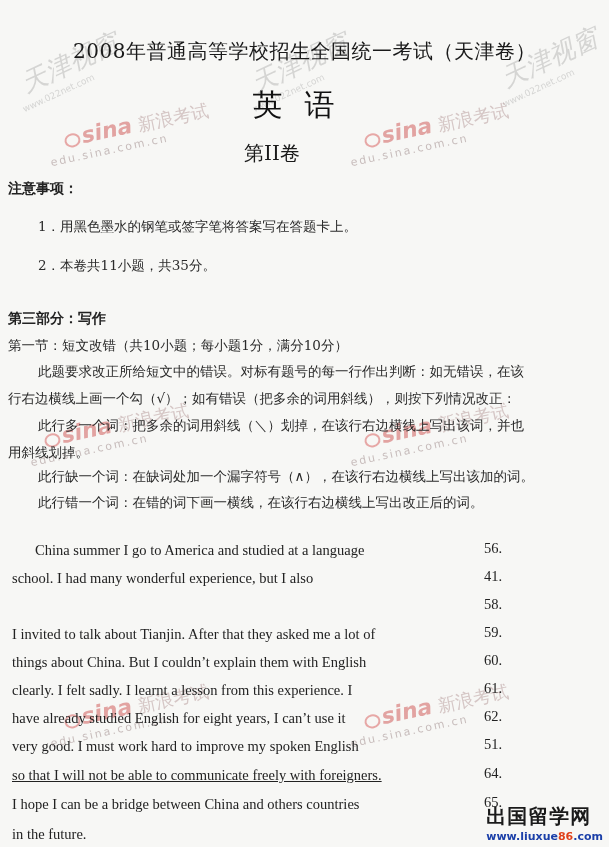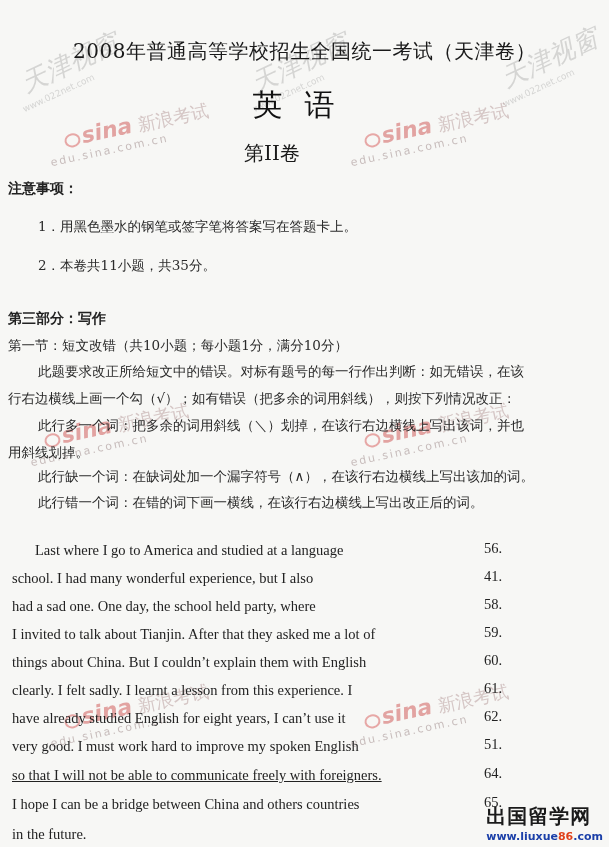--- a/index.html
+++ b/index.html
@@ -89,27 +89,26 @@
 
   <div class="abs h-bold" style="left:8px; top:310px;">第三部分：写作</div>
   <div class="abs txt" style="left:8px; top:337px;">第一节：短文改错（共10小题；每小题1分，满分10分）</div>
   <div class="abs txt" style="left:38px; top:363px;">此题要求改正所给短文中的错误。对标有题号的每一行作出判断：如无错误，在该</div>
   <div class="abs txt" style="left:8px; top:390px;">行右边横线上画一个勾（√）；如有错误（把多余的词用斜线），则按下列情况改正：</div>
   <div class="abs txt" style="left:38px; top:417px;">此行多一个词：把多余的词用斜线（＼）划掉，在该行右边横线上写出该词，并也</div>
   <div class="abs txt" style="left:8px; top:444px;">用斜线划掉。</div>
   <div class="abs txt" style="left:38px; top:468px;">此行缺一个词：在缺词处加一个漏字符号（∧），在该行右边横线上写出该加的词。</div>
   <div class="abs txt" style="left:38px; top:494px;">此行错一个词：在错的词下画一横线，在该行右边横线上写出改正后的词。</div>
 
-  <div class="abs eng" style="left:35px; top:542px;">Last where I go to America and studied at a language</div>
+  <div class="abs eng" style="left:35px; top:542px;">China summer I go to America and studied at a language</div>
   <div class="abs num" style="left:484px; top:540px;">56.</div>
 
   <div class="abs eng" style="left:12px; top:570px;">school. I had many wonderful experience, but I also</div>
   <div class="abs num" style="left:484px; top:568px;">41.</div>
 
-  <div class="abs eng" style="left:12px; top:598px;">had a sad one. One day, the school held party, where</div>
   <div class="abs num" style="left:484px; top:596px;">58.</div>
 
   <div class="abs eng" style="left:12px; top:626px;">I invited to talk about Tianjin. After that they asked me a lot of</div>
   <div class="abs num" style="left:484px; top:624px;">59.</div>
 
   <div class="abs eng" style="left:12px; top:654px;">things about China. But I couldn’t explain them with English</div>
   <div class="abs num" style="left:484px; top:652px;">60.</div>
 
   <div class="abs eng" style="left:12px; top:682px;">clearly. I felt sadly. I learnt a lesson from this experience. I</div>
   <div class="abs num" style="left:484px; top:680px;">61.</div>

